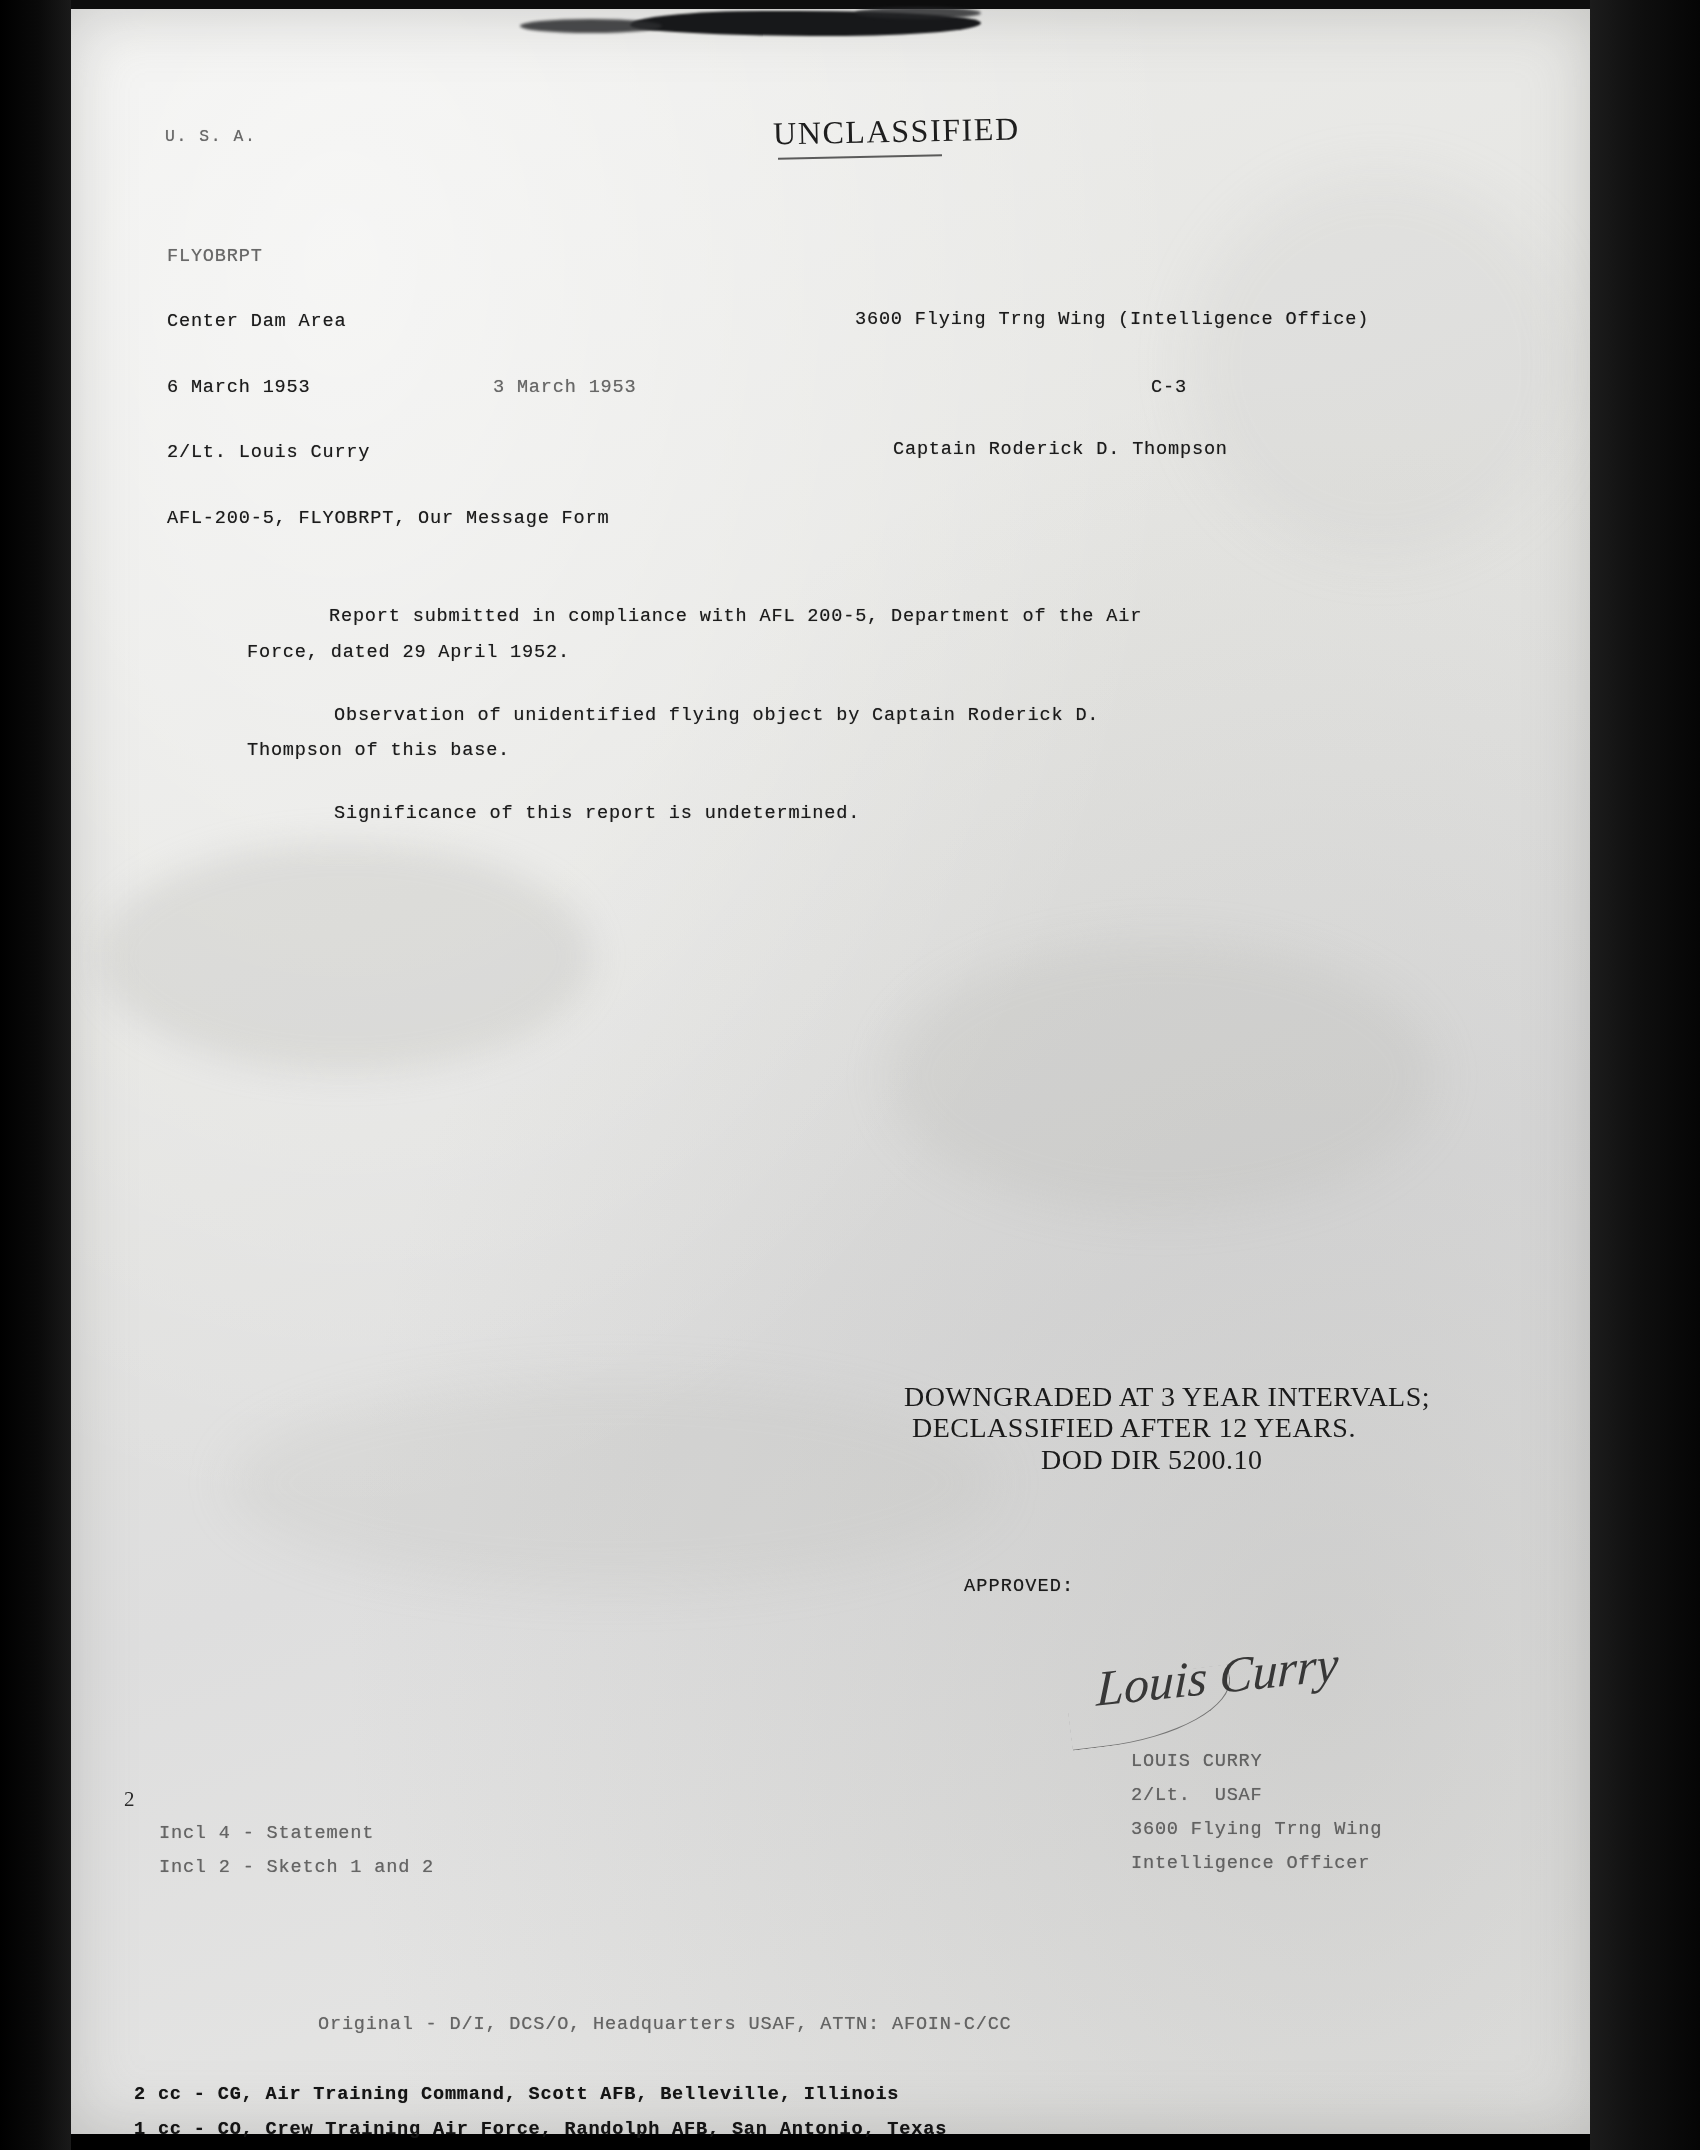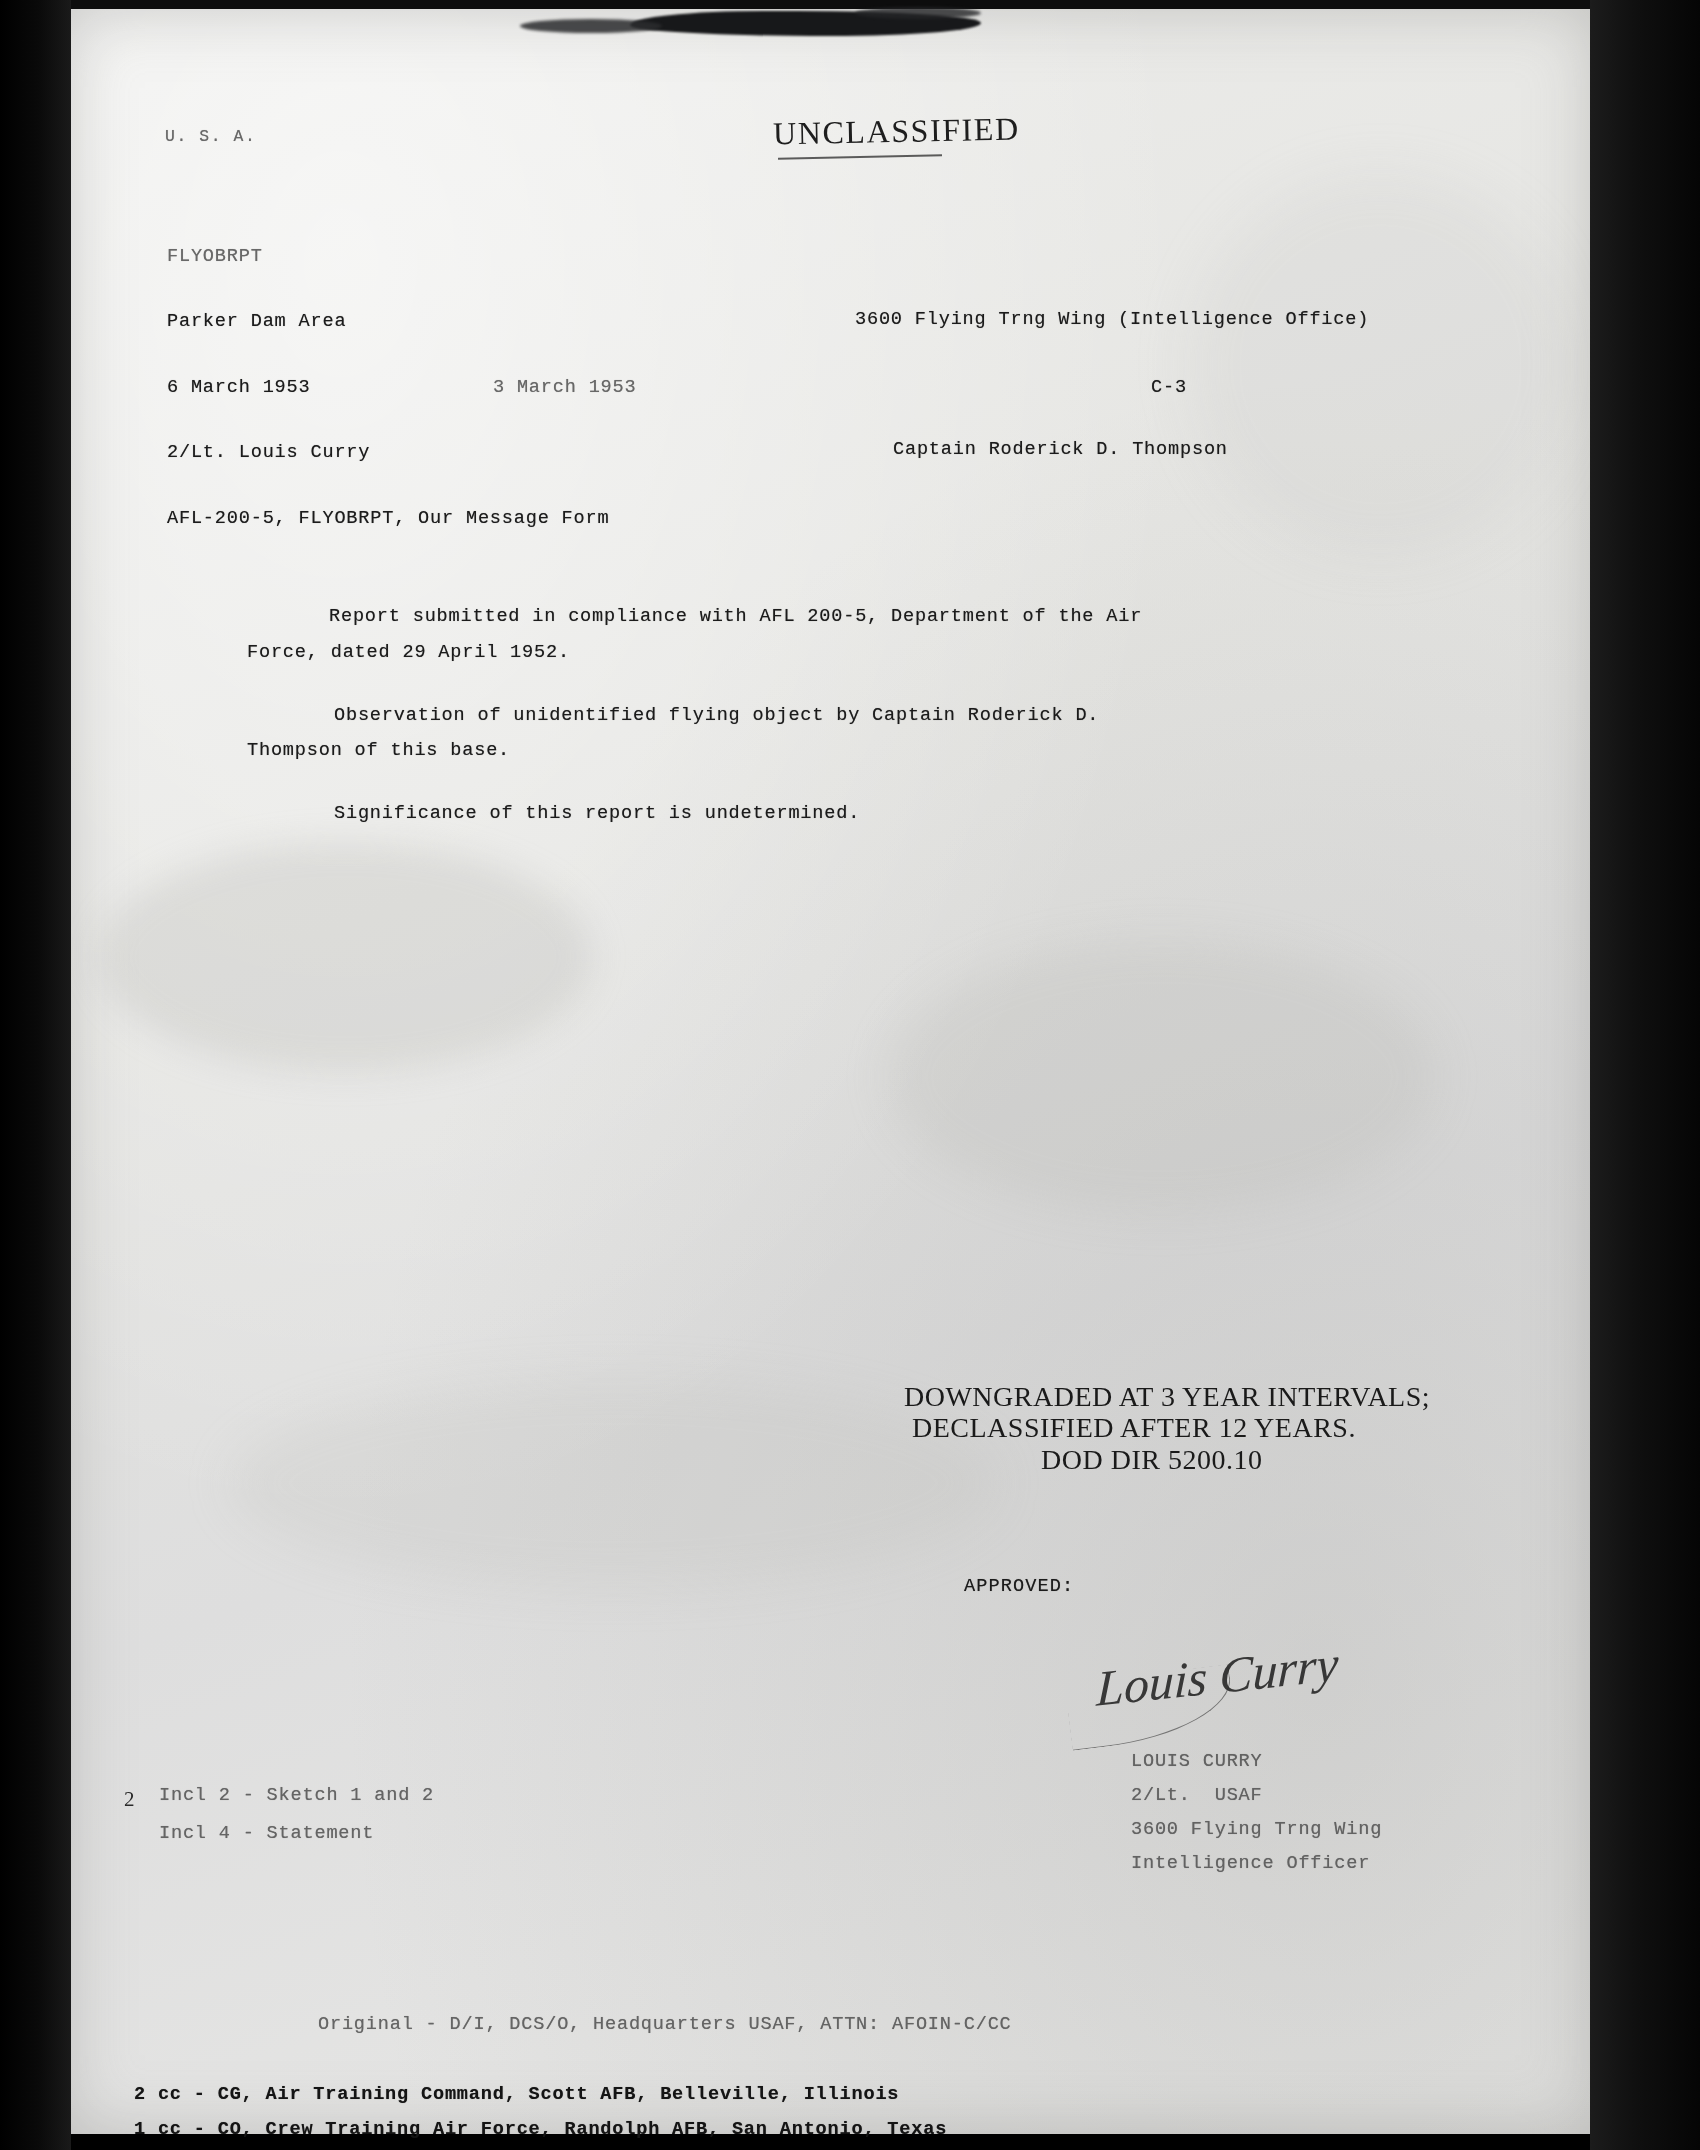--- a/index.html
+++ b/index.html
@@ -187,21 +187,21 @@
 
     <div class="ghost" style="left:383px; top:970px;">                         </div>
 
     <div class="tw faint" style="left:99px; top:118px; font-size:16.4px; letter-spacing:1.6px;">U. S. A.</div>
 
     <div class="stamp" style="left:707px; top:104px;">UNCLASSIFIED</div>
     <div class="stamp-underline" style="left:712px; top:147px; width:164px;"></div>
 
     <div class="tw faint" style="left:101px; top:237px;">FLYOBRPT</div>
 
-    <div class="tw" style="left:101px; top:302px;">Parker Dam Area</div>
+    <div class="tw" style="left:101px; top:302px;">Center Dam Area</div>
     <div class="tw" style="left:789px; top:300px;">3600 Flying Trng Wing (Intelligence Office)</div>
 
     <div class="tw" style="left:101px; top:368px;">6 March 1953</div>
     <div class="tw faint" style="left:427px; top:368px;">3 March 1953</div>
     <div class="tw" style="left:1085px; top:368px;">C-3</div>
 
     <div class="tw" style="left:101px; top:433px;">2/Lt. Louis Curry</div>
     <div class="tw" style="left:827px; top:430px;">Captain Roderick D. Thompson</div>
 
     <div class="tw" style="left:101px; top:499px;">AFL-200-5, FLYOBRPT, Our Message Form</div>
@@ -224,21 +224,21 @@
     <div class="sig-flourish" style="left:1002px; top:1665px;"></div>
 
     <div class="tw faint" style="left:1065px; top:1742px;">LOUIS CURRY</div>
     <div class="tw faint" style="left:1065px; top:1776px;">2/Lt.  USAF</div>
     <div class="tw faint" style="left:1065px; top:1810px;">3600 Flying Trng Wing</div>
     <div class="tw faint" style="left:1065px; top:1844px;">Intelligence Officer</div>
 
     <div class="pagenum" style="left:58px; top:1778px;">2</div>
 
     <div class="tw faint" style="left:93px; top:1814px;">Incl 4 - Statement</div>
-    <div class="tw faint" style="left:93px; top:1776px;">Incl 2 - Sketch 1 and 2</div>
+    <div class="tw faint" style="left:93px; top:1848px;">Incl 2 - Sketch 1 and 2</div>
 
     <div class="tw faint" style="left:252px; top:2005px;">Original - D/I, DCS/O, Headquarters USAF, ATTN: AFOIN-C/CC</div>
     <div class="tw bold" style="left:68px; top:2075px;">2 cc - CG, Air Training Command, Scott AFB, Belleville, Illinois</div>
     <div class="tw bold" style="left:68px; top:2110px;">1 cc - CO, Crew Training Air Force, Randolph AFB, San Antonio, Texas</div>
 
   </div>
 
   <div class="smear"></div>
   <div class="smear2"></div>
   <div class="smear3"></div>

